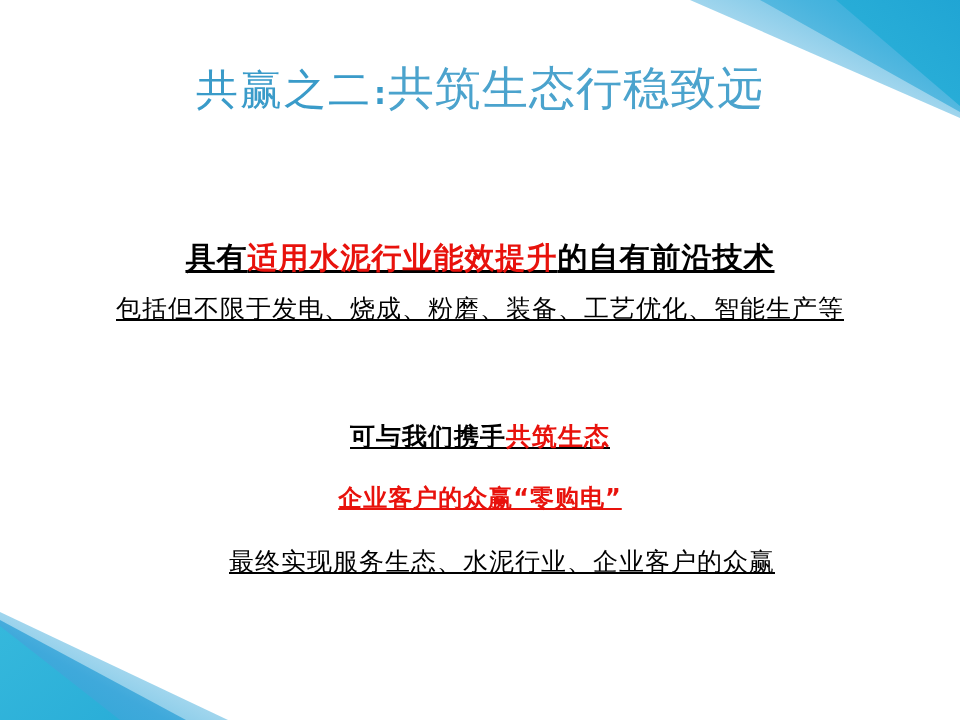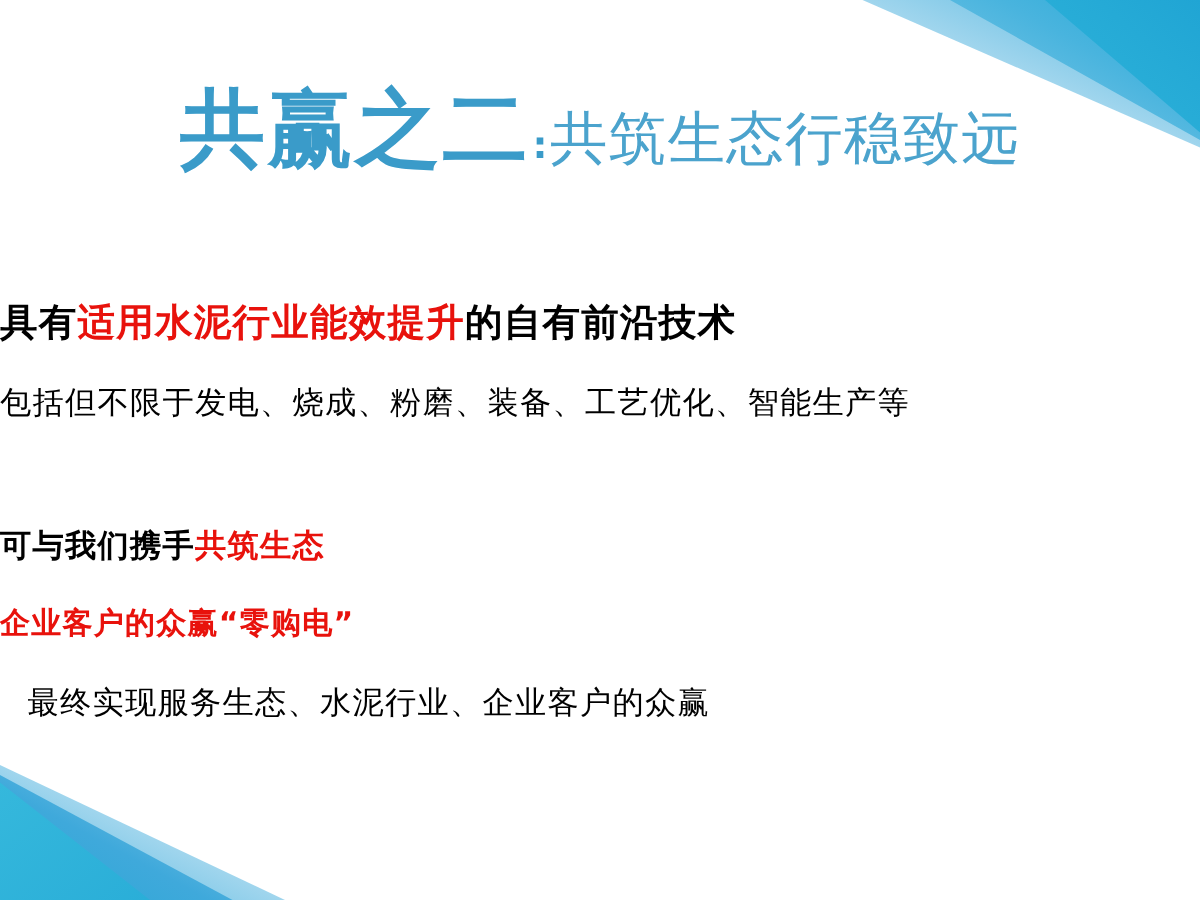--- a/index.html
+++ b/index.html
@@ -34,22 +34,22 @@
   
   #title-area {
     position: absolute;
     left: 0;
     top: 58px;
     width: 960px;
     text-align: center;
     white-space: nowrap;
   }
   .title-main {
-    font-size: 68px;
-    font-weight: bold;
+    font-size: 42px;
+    font-weight: normal;
     color: #3a9bc9;
     letter-spacing: 2px;
     vertical-align: baseline;
   }
   .title-colon {
     font-size: 30px;
     font-weight: bold;
     color: #3a9bc9;
     vertical-align: baseline;
     padding: 0 2px;
@@ -61,25 +61,27 @@
     letter-spacing: 1px;
     vertical-align: baseline;
     text-align: right;
   }
 
   
   .body-line {
     position: absolute;
     left: 0;
     width: 960px;
+    text-align: center;
     white-space: nowrap;
     color: #000000;
+    text-decoration: underline;
   }
   .line-lead      { top: 238px; font-size: 30px; font-weight: bold; letter-spacing: 1px; }
-  .line-scope     { top: 305px; font-size: 25px; font-weight: normal; letter-spacing: 1px; }
+  .line-scope     { top: 292px; font-size: 25px; font-weight: normal; letter-spacing: 1px; }
   .line-partner   { top: 420px; font-size: 25px; font-weight: bold; letter-spacing: 1px; }
   .line-goal      { top: 482px; font-size: 24px; font-weight: bold; letter-spacing: 1px; }
   .line-outcome   { top: 545px; font-size: 25px; font-weight: normal; letter-spacing: 1px; padding-left: 22px; }
 
   .hl-red { color: #e8120c; }
   .tx-black { color: #000000; }
 </style>
 </head>
 <body>
 

